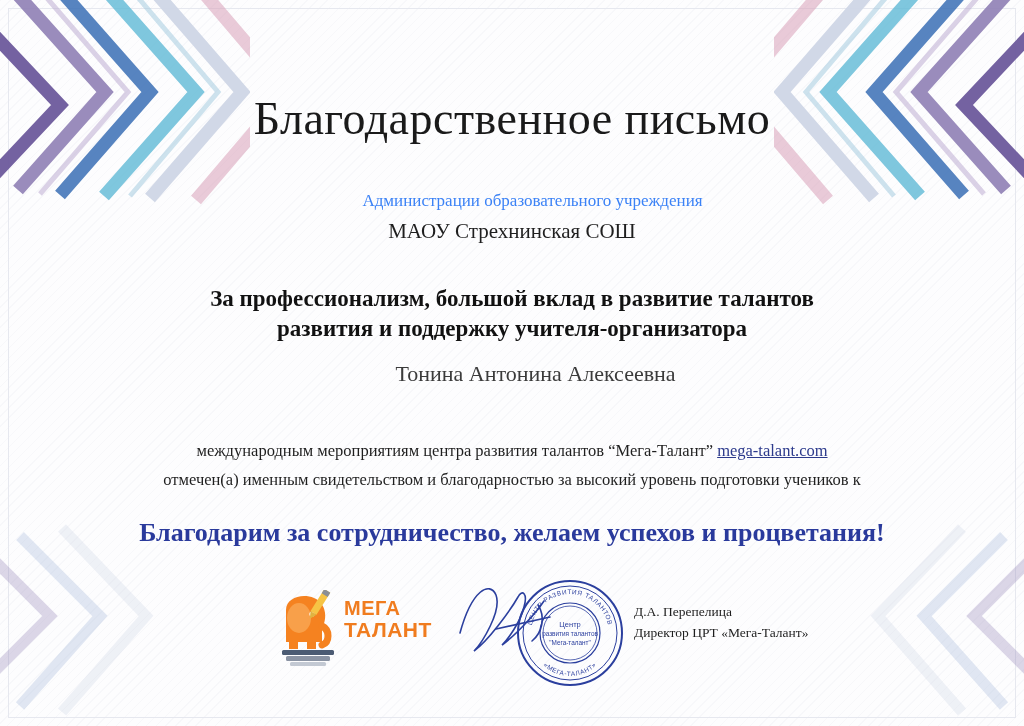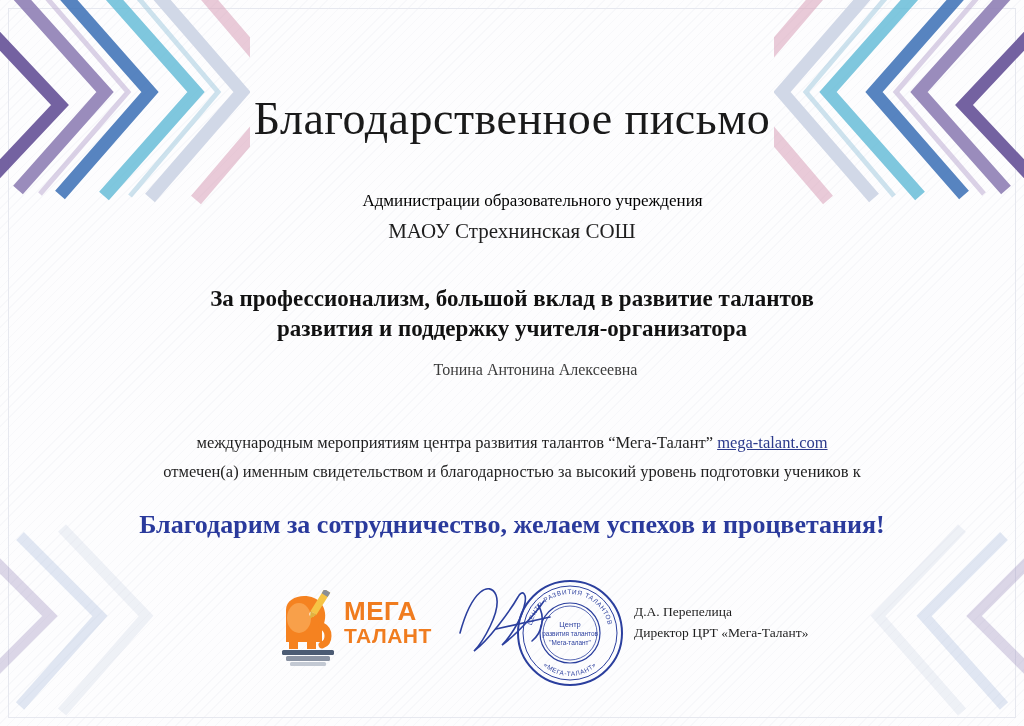--- a/index.html
+++ b/index.html
@@ -60,38 +60,38 @@
     margin-top: 92px;
     font-family: Liberation Serif, serif;
     font-size: 46px;
     letter-spacing: 0.5px;
     color: #1a1a1a;
     font-weight: 400;
   }
   .subtitle {
     margin-top: 46px;
     font-size: 17px;
-    color: #000000;
+    color: #3b82f6;
     padding-left: 41px;
   }
   .org {
     margin-top: 8px;
     font-size: 21px;
     color: #1f1f1f;
   }
   .reason {
     margin-top: 40px;
     font-size: 23px;
     font-weight: bold;
     color: #111111;
     line-height: 1.32;
   }
   .person {
     margin-top: 16px;
-    font-size: 16px;
+    font-size: 22px;
     color: #3b3b3b;
     padding-left: 47px;
   }
   .body-text {
     margin-top: 50px;
     font-size: 16.5px;
     color: #1f1f1f;
     line-height: 1.75;
   }
   .body-text .site-link {
@@ -122,21 +122,21 @@
   .logo .logo-text {
     position: absolute;
     left: 72px;
     top: 8px;
     text-align: left;
     font-family: "Liberation Sans", sans-serif;
     font-weight: bold;
     color: #f07c1f;
     line-height: 1.05;
   }
-  .logo .logo-text .l1 { font-size: 26px; letter-spacing: 0.5px; }
+  .logo .logo-text .l1 { font-size: 20px; letter-spacing: 0.5px; }
   .logo .logo-text .l2 { font-size: 21px; letter-spacing: 0.5px; }
 
   .stamp {
     position: absolute;
     left: 452px;
     bottom: 4px;
     width: 190px;
     height: 115px;
   }
   .signature-block {

